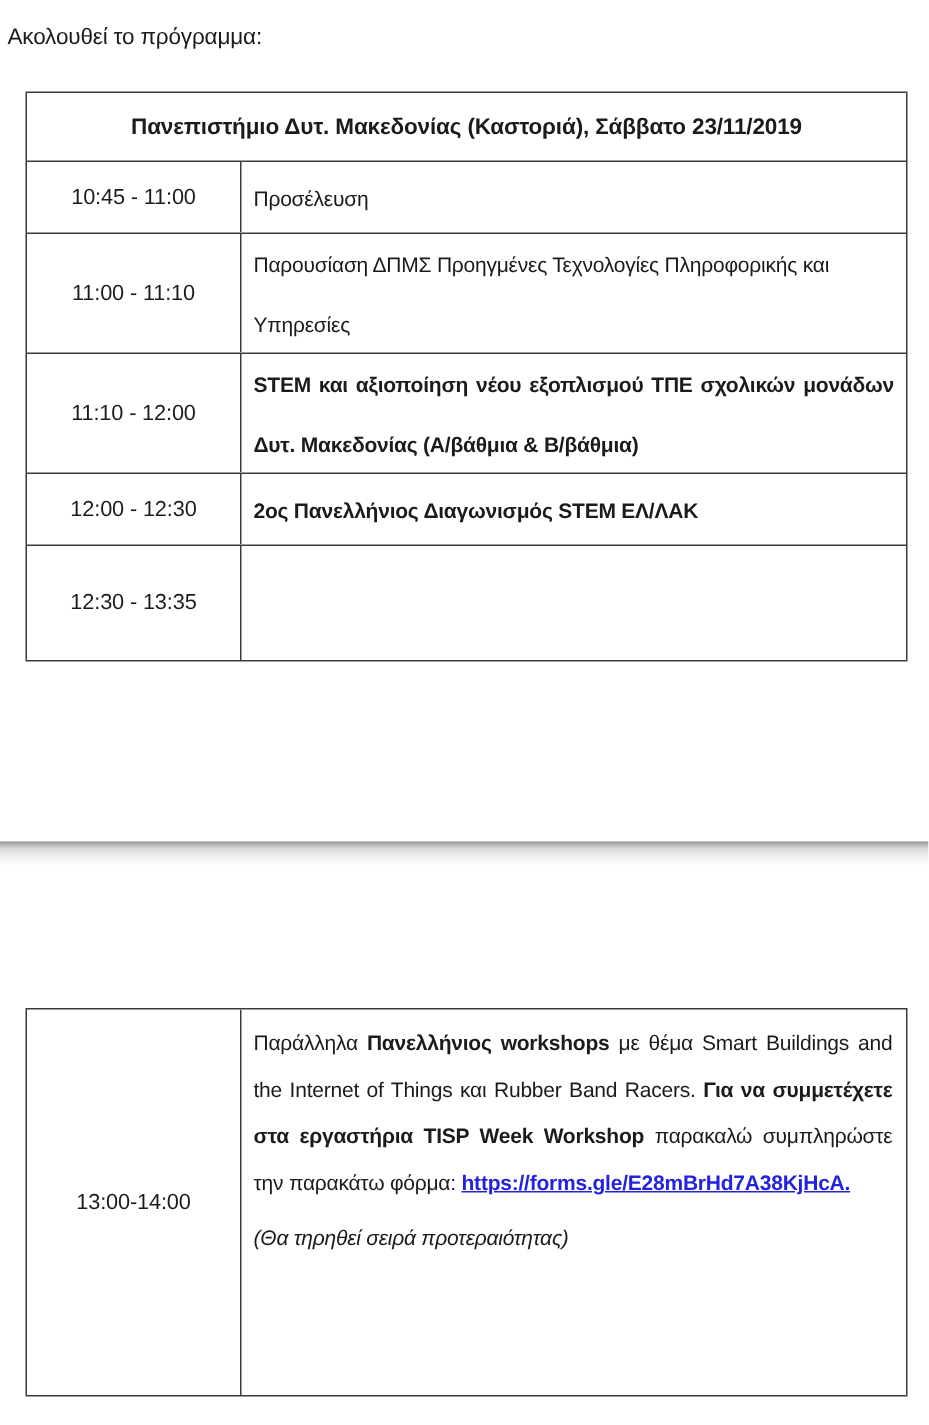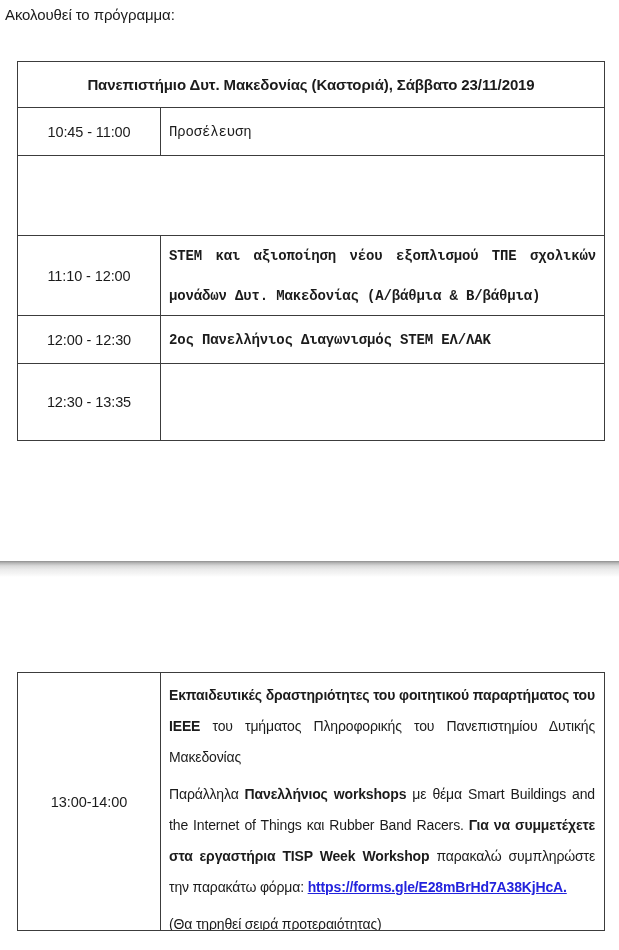--- a/index.html
+++ b/index.html
@@ -6,21 +6,21 @@
   html, body {
     width: 619px; height: 950px;
     background: #ffffff;
     overflow: hidden;
     font-family: "Liberation Sans", "DejaVu Sans", sans-serif;
     color: #1b1b1b;
     position: relative;
   }
   .intro {
     position: absolute;
-    left: 5px; top: 6px;
+    left: 5px; top: 16px;
     font-size: 15px;
     letter-spacing: -0.1px;
   }
   .tbl {
     position: absolute;
     left: 17px;
     width: 588px;
     border: 1px solid #3c3c3c;
     background: #ffffff;
   }
@@ -57,38 +57,37 @@
   .ec {
     flex: 1;
     display: flex;
     flex-direction: column;
     justify-content: center;
     padding: 0 8px 0 8px;
     font-size: 14px;
     line-height: 40px;
     letter-spacing: -0.15px;
     overflow: hidden;
-    font-family: Liberation Mono, monospace;
   }
   .ec.j { text-align: justify; }
   .ec2 {
     flex: 1;
     padding: 7px 9px 0 8px;
     font-size: 14px;
     line-height: 31px;
     letter-spacing: -0.15px;
     overflow: hidden;
   }
   .para {
     text-align: justify;
     margin: 0 0 6px 0;
   }
   .para.last { margin: 0; }
   .b { font-weight: bold; }
-  .i { }
+  .i { font-style: italic; }
   .lnk {
     color: var(--link, #2323dd);
     font-weight: bold;
     text-decoration: underline;
     cursor: pointer;
   }
   .pbreak {
     position: absolute;
     left: 0; top: 561px;
     width: 619px; height: 16px;
@@ -106,20 +105,24 @@
   <div class="hrow">Πανεπιστήμιο Δυτ. Μακεδονίας (Καστοριά), Σάββατο 23/11/2019</div>
 
   <div class="row h48">
     <div class="tc">10:45 - 11:00</div>
     <div class="ec">
         <span><span>Προσέλευση</span></span>
       </div>
   </div>
 
   <div class="row h80">
+    <div class="tc">11:00 - 11:10</div>
+    <div class="ec">
+        <span><span>Παρουσίαση ΔΠΜΣ Προηγμένες Τεχνολογίες Πληροφορικής και Υπηρεσίες</span></span>
+      </div>
   </div>
 
   <div class="row h80">
     <div class="tc">11:10 - 12:00</div>
     <div class="ec j">
         <span><span class="b">STEM και αξιοποίηση νέου εξοπλισμού ΤΠΕ σχολικών μονάδων Δυτ. Μακεδονίας (Α/βάθμια &amp; Β/βάθμια)</span></span>
       </div>
   </div>
 
   <div class="row h48">
@@ -133,18 +136,17 @@
     <div class="tc">12:30 - 13:35</div>
   </div>
 </div>
 
 <div class="pbreak"></div>
 
 <div class="tbl tbl2">
   <div class="row">
     <div class="tc">13:00-14:00</div>
     <div class="ec2">
-      <p class="para"><span class="b">Εκπαιδευτικές δραστηριότητες του φοιτητικού παραρτήματος του IEEE</span><span> του τμήματος Πληροφορικής του Πανεπιστημίου Δυτικής Μακεδονίας</span></p>
       <p class="para"><span>Παράλληλα </span><span class="b">Πανελλήνιος workshops</span><span> με θέμα Smart Buildings and the Internet of Things και Rubber Band Racers. </span><span class="b">Για να συμμετέχετε στα εργαστήρια TISP Week Workshop</span><span> παρακαλώ συμπληρώστε την παρακάτω φόρμα: </span><span class="b lnk">https://forms.gle/E28mBrHd7A38KjHcA.</span></p>
       <p class="para last"><span class="i">(Θα τηρηθεί σειρά προτεραιότητας)</span></p>
     </div>
   </div>
 </div>
 
 </body></html>

